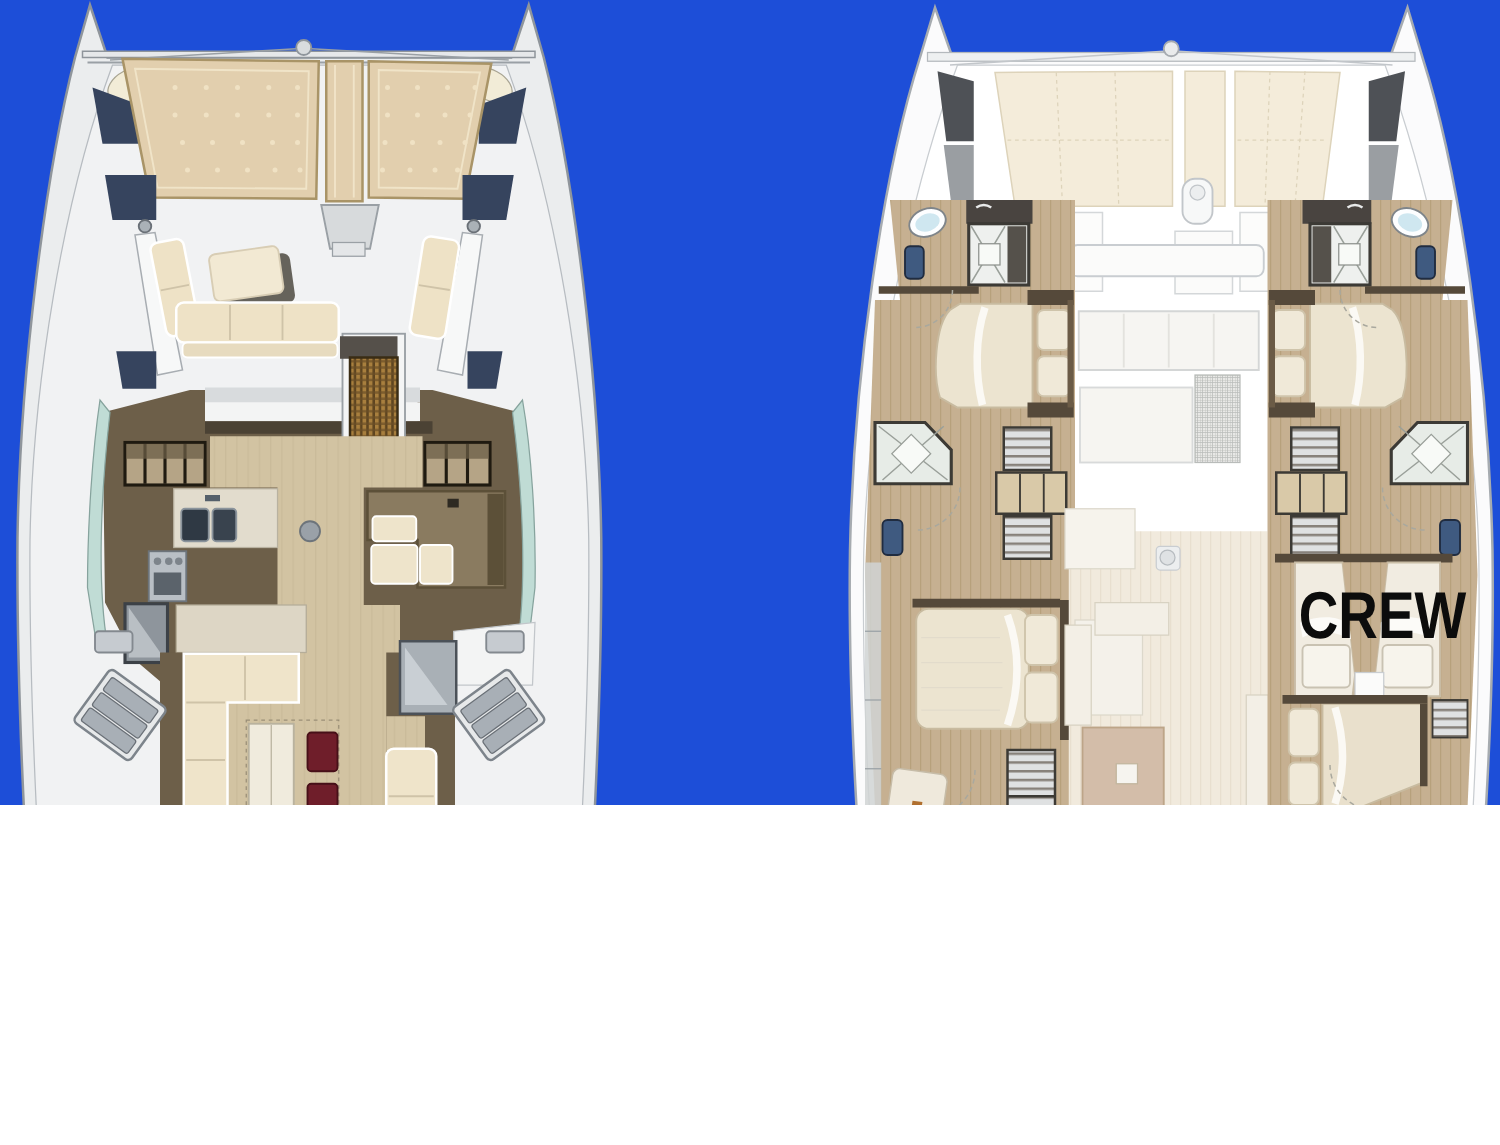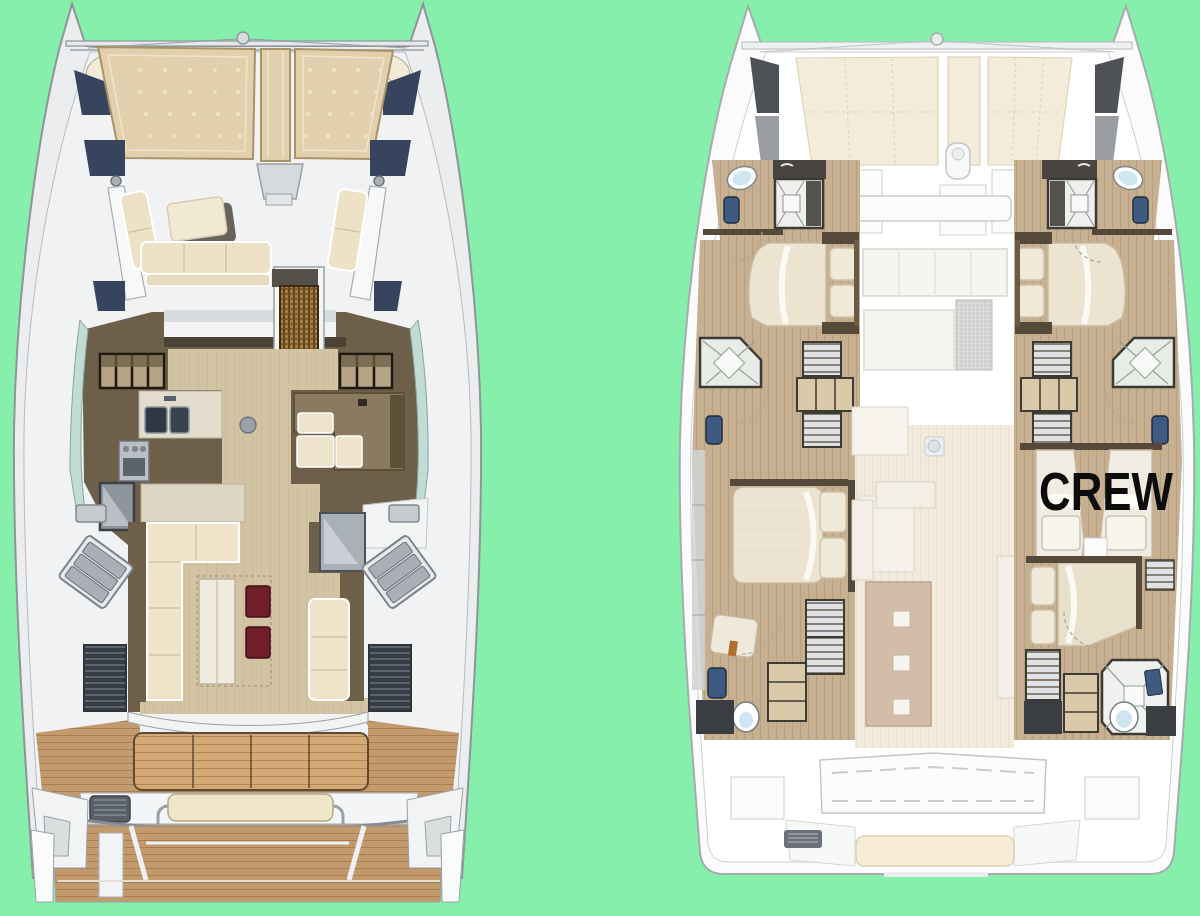--- a/index.html
+++ b/index.html
@@ -1,16 +1,16 @@
 <!DOCTYPE html>
 <html><head>
 <meta charset="utf-8">
 <style>
 html,body{margin:0;padding:0;background:#ffffff;font-family:"Liberation Sans",sans-serif;}
-#stage{position:relative;width:1200px;height:916px;background:#86efac;overflow:hidden;}
+#stage{position:relative;width:1200px;height:644px;background:#1d4ed8;overflow:hidden;}
 </style>
 </head>
 <body>
 <div id="stage">
 <svg width="1200" height="916" viewBox="0 0 1200 916" xmlns="http://www.w3.org/2000/svg">
 <defs>
 <pattern id="teak" width="6" height="7" patternUnits="userSpaceOnUse">
   <rect width="6" height="7" fill="#c29a6d"></rect>
   <rect y="0" width="6" height="1" fill="#a87e50"></rect>
 </pattern>

